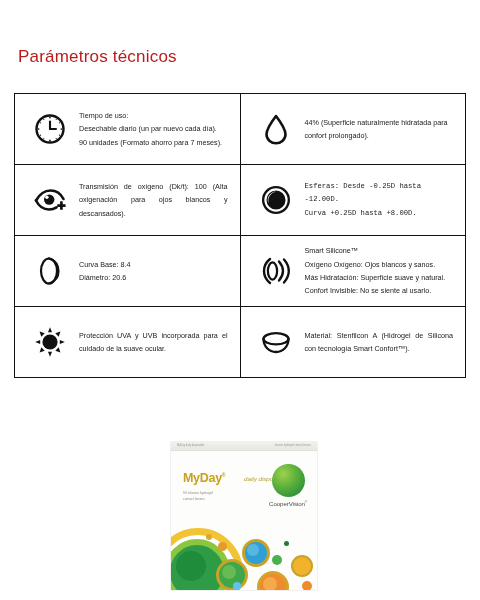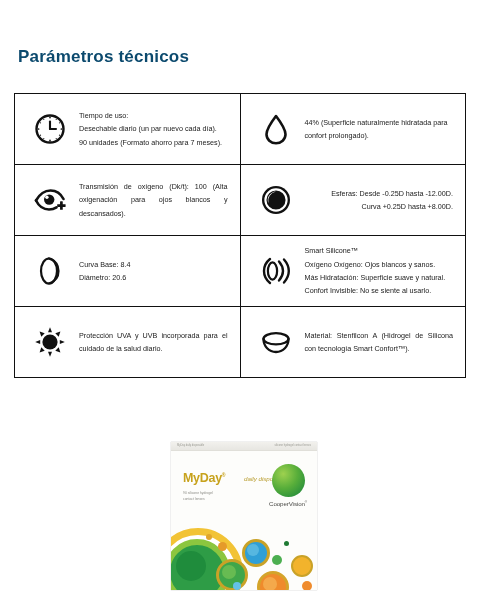--- a/index.html
+++ b/index.html
@@ -13,23 +13,23 @@
     font-family: "Liberation Sans", sans-serif;
     color: #1a1a1a;
     overflow: hidden;
     position: relative;
   }
   .page-title {
     position: absolute;
     left: 18px;
     top: 36px;
     font-size: 17px;
-    font-weight: 700;
+    font-weight: 400;
     letter-spacing: 0.2px;
-    color: #0c4a6e;
+    color: #b91c1c;
   }
   .spec-table {
     position: absolute;
     left: 14px;
     top: 93px;
     width: 452px;
     border-collapse: collapse;
     table-layout: fixed;
   }
   .spec-table td {
@@ -53,21 +53,21 @@
   }
   .icon-box svg { display: block; }
   .cell-text {
     font-size: 7.2px;
     line-height: 1.85;
     color: #1a1a1a;
     padding-right: 6px;
     flex: 1;
   }
   .just { text-align: justify; text-align-last: left; }
-  .ctr  { text-align: right; }
+  .ctr  { text-align: left; font-family: Liberation Mono, monospace; }
   .lft  { text-align: left; }
   .cell-text div { white-space: normal; }
 
   
   .product-wrap {
     position: absolute;
     left: 171px;
     top: 442px;
     width: 146px;
     height: 148px;
@@ -292,21 +292,21 @@
               <path d="M17 31.8 L19 26.8 L15 26.8 Z" fill="#111"></path>
               <path d="M2.2 17 L7.2 15 L7.2 19 Z" fill="#111"></path>
               <path d="M31.8 17 L26.8 15 L26.8 19 Z" fill="#111"></path>
               <path d="M6.6 6.6 L11.7 8.3 L8.3 11.7 Z" fill="#111"></path>
               <path d="M27.4 6.6 L25.7 11.7 L22.3 8.3 Z" fill="#111"></path>
               <path d="M6.6 27.4 L8.3 22.3 L11.7 25.7 Z" fill="#111"></path>
               <path d="M27.4 27.4 L22.3 25.7 L25.7 22.3 Z" fill="#111"></path>
             </svg>
           </div>
           <div class="cell-text just">
-            <div>Protección UVA y UVB incorporada para el cuidado de la salud diario.</div>
+            <div>Protección UVA y UVB incorporada para el cuidado de la suave ocular.</div>
           </div>
         </div>
       </td>
       <td>
         <div class="cell-inner">
           <div class="icon-box">
             <svg width="34" height="34" viewBox="0 0 34 34">
               <ellipse cx="17" cy="13.8" rx="12.5" ry="5.6" fill="none" stroke="#111" stroke-width="2.3"></ellipse>
               <path d="M4.5 13.8 C4.5 21.5 10 27 17 27 C24 27 29.5 21.5 29.5 13.8" fill="none" stroke="#111" stroke-width="2.3" stroke-linecap="round"></path>
             </svg>

